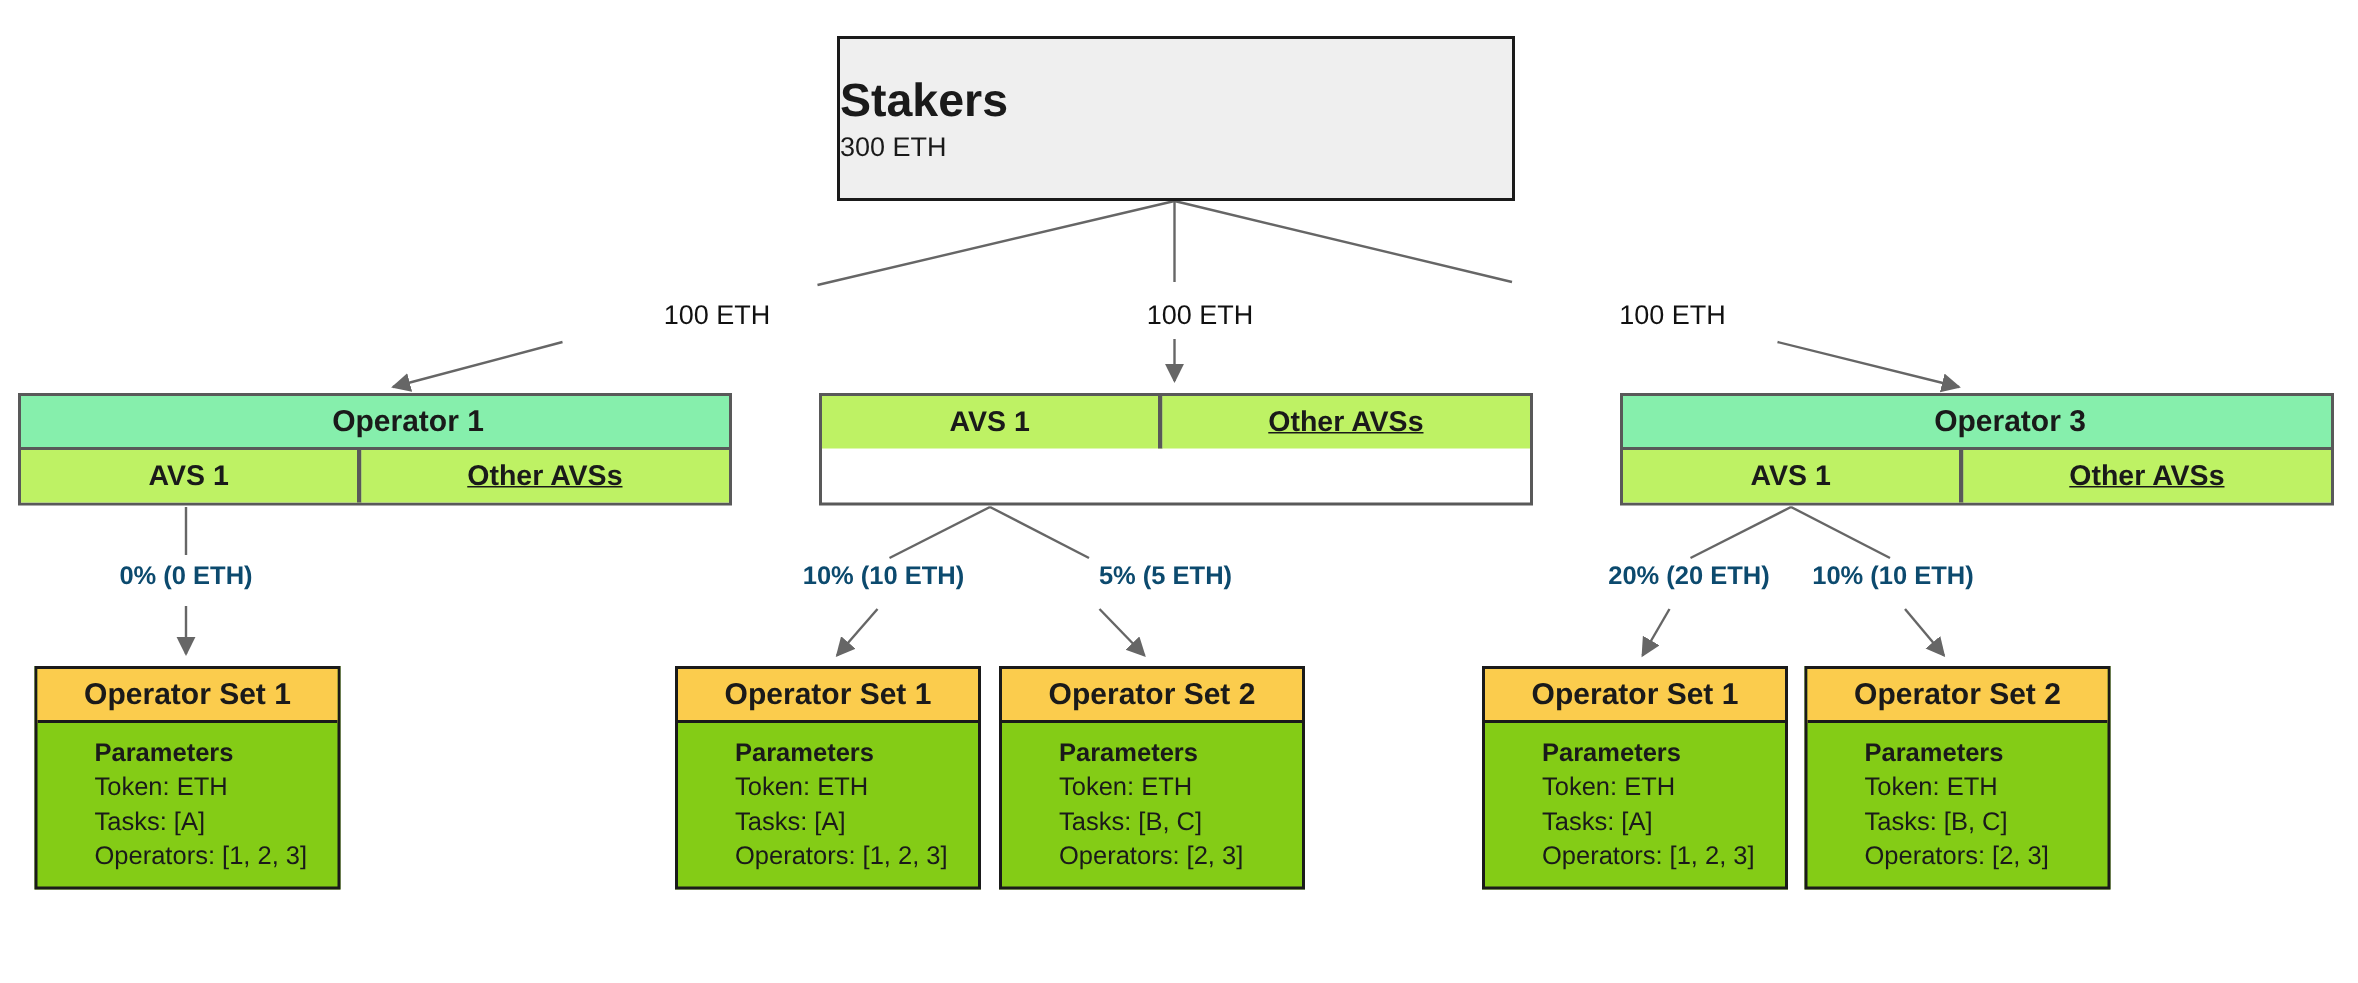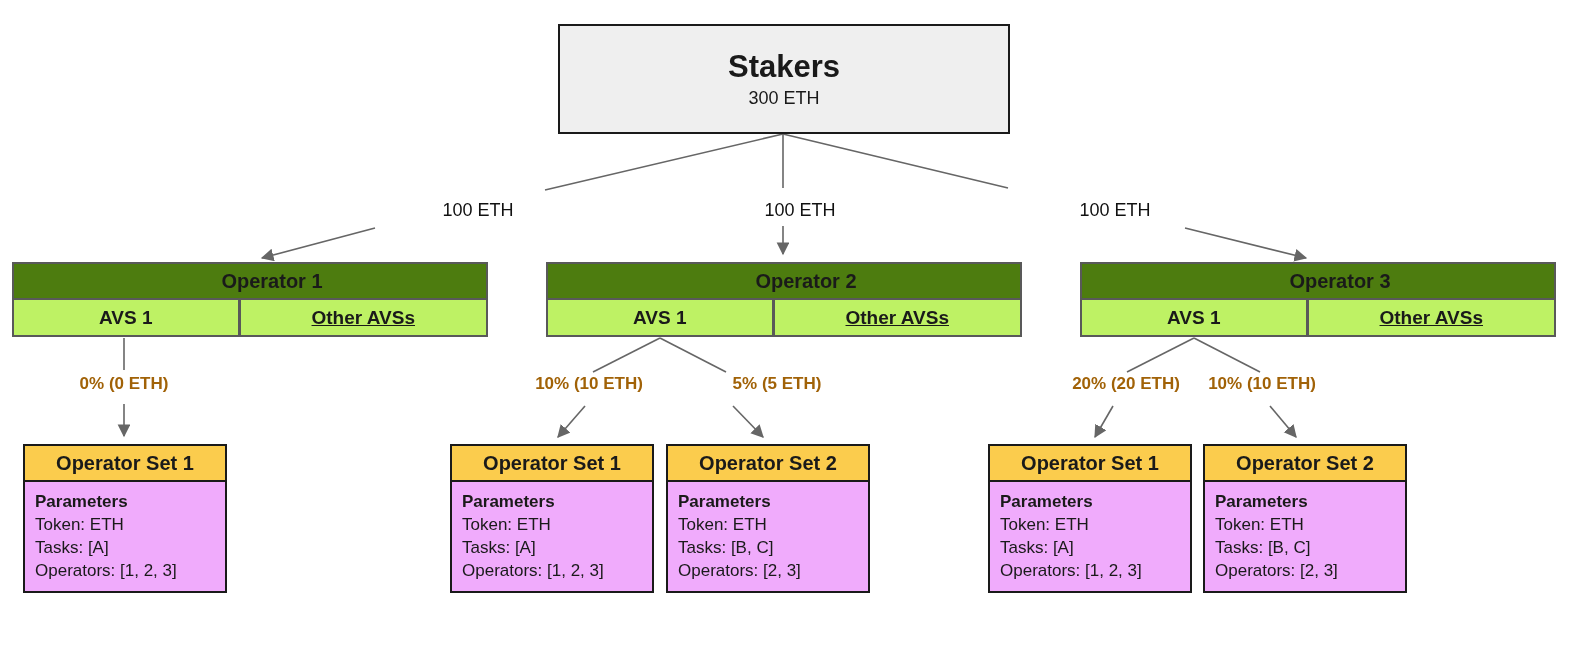--- a/index.html
+++ b/index.html
@@ -9,63 +9,63 @@
     overflow:hidden;
   }
   .canvas{position:absolute;inset:0;}
   svg.connectors{position:absolute;left:0;top:0;width:1572px;height:655px;}
   svg.connectors line{stroke:#666666;stroke-width:1.6;}
 
   
   .stakers{
     position:absolute;left:558px;top:24px;width:452px;height:110px;
     background:#efefef;border:2px solid #1a1a1a;box-sizing:border-box;
-    display:flex;flex-direction:column;align-items:center;justify-content:center;gap:3px;
+    display:flex;flex-direction:column;justify-content:center;gap:3px;
   }
   .stakers-title{font-size:31px;font-weight:bold;}
   .stakers-amount{font-size:18px;}
 
   
   .eth-label{
     position:absolute;top:200px;transform:translateX(-50%);
     font-size:18px;white-space:nowrap;color:#111;margin-left:18px;
   }
   .alloc-label{
     position:absolute;top:374px;transform:translateX(-50%);
-    font-size:17px;font-weight:bold;color:#a16207;white-space:nowrap;
+    font-size:17px;font-weight:bold;color:#0c4a6e;white-space:nowrap;
   }
 
   
   .operator{
     position:absolute;top:262px;width:476px;height:75px;
     border:2px solid #595959;box-sizing:border-box;
   }
   .op-header{
-    height:34px;line-height:34px;background:#4d7c0f;text-align:center;
+    height:34px;line-height:34px;background:#86efac;text-align:center;
     font-size:20px;font-weight:bold;border-bottom:2px solid #595959;padding-left:44px;
   }
   .op-row{display:flex;height:35px;}
   .avs-cell,.other-cell{
     background:#bef264;height:100%;display:flex;align-items:center;justify-content:center;
     font-size:19px;font-weight:bold;box-sizing:border-box;
   }
   .avs-cell{width:48%;border-right:3px solid #595959;}
   .other-cell{width:52%;text-decoration:underline;}
   .op1{left:12px;} .op2{left:546px;} .op3{left:1080px;}
 
   
   .opset{
     position:absolute;top:444px;width:204px;
-    border:2px solid #1a1a1a;box-sizing:border-box;background:#f0abfc;
+    border:2px solid #1a1a1a;box-sizing:border-box;background:#84cc16;
   }
   .opset-header{
     height:34px;line-height:34px;background:#fbcc4d;text-align:center;
     font-size:20px;font-weight:bold;border-bottom:2px solid #1a1a1a;
   }
-  .opset-body{padding:8px 10px 9px 10px;font-size:17px;line-height:23px;}
+  .opset-body{padding:8px 10px 9px 10px;font-size:17px;line-height:23px;margin-left:28px;}
   .opset-heading{font-weight:bold;}
   .s-op1-1{left:23px;} .s-op2-1{left:450px;} .s-op2-2{left:666px;}
   .s-op3-1{left:988px;} .s-op3-2{left:1203px;}
 </style>
 </head>
 <body>
 
 <div class="canvas">
 
   <svg class="connectors" viewBox="0 0 1572 655">
@@ -108,21 +108,20 @@
 
   <div class="operator op1">
     <div class="op-header">Operator 1</div>
     <div class="op-row">
       <div class="avs-cell">AVS 1</div>
       <div class="other-cell">Other AVSs</div>
     </div>
   </div>
 
   <div class="operator op2">
-    <div class="op-header">Operator 2</div>
     <div class="op-row">
       <div class="avs-cell">AVS 1</div>
       <div class="other-cell">Other AVSs</div>
     </div>
   </div>
 
   <div class="operator op3">
     <div class="op-header">Operator 3</div>
     <div class="op-row">
       <div class="avs-cell">AVS 1</div>

